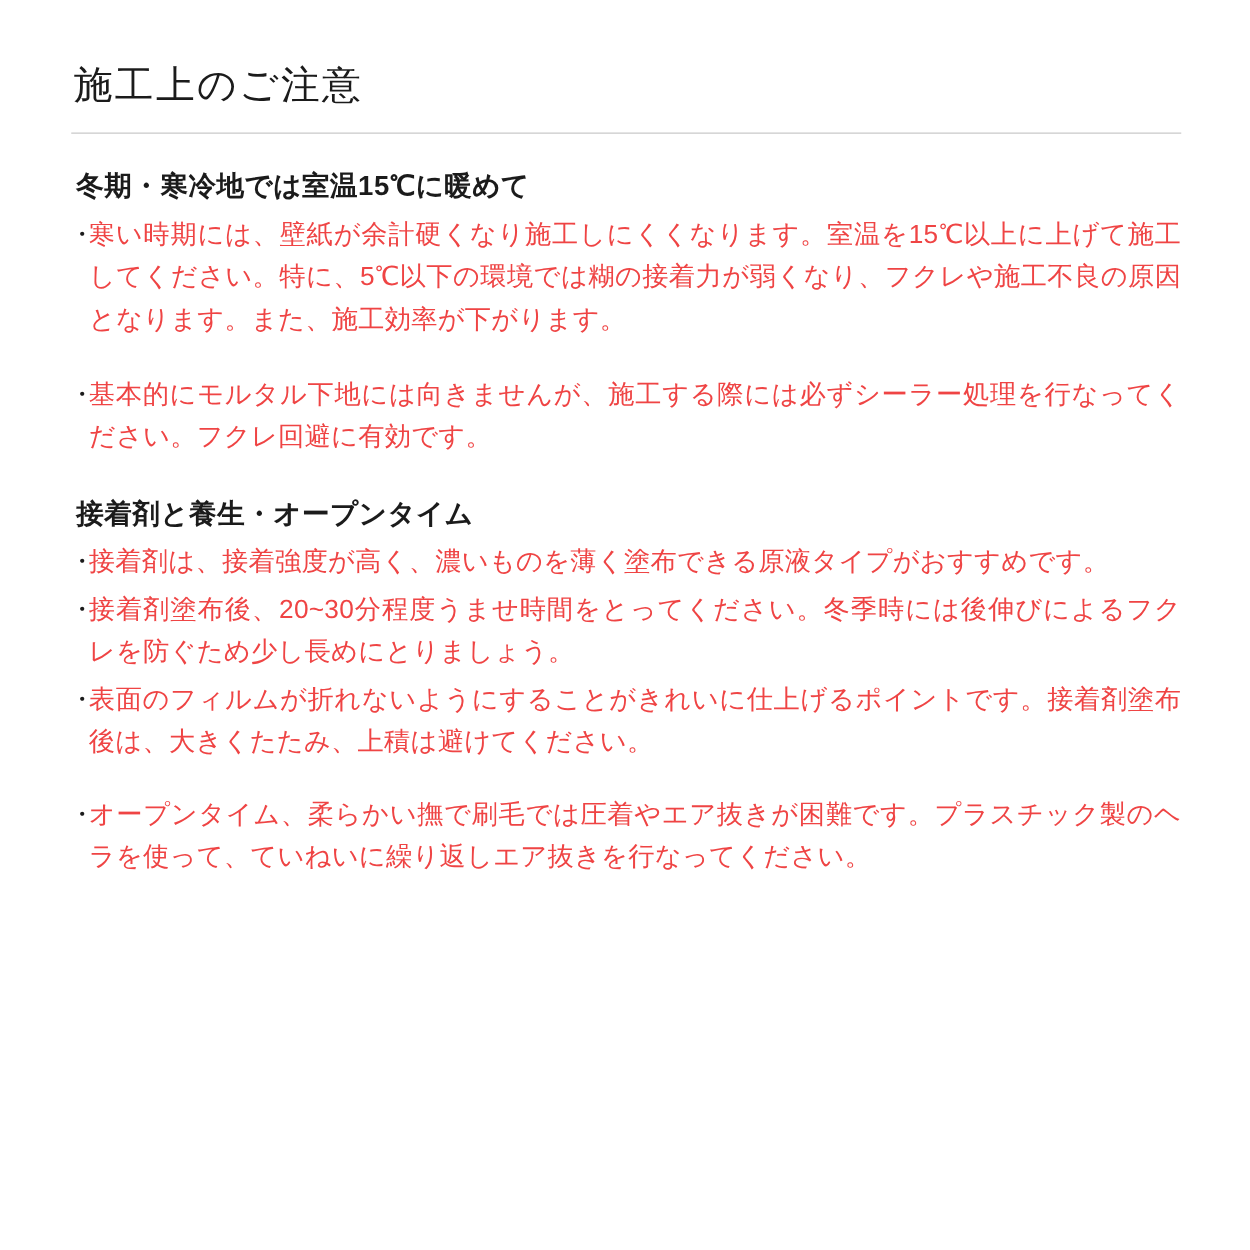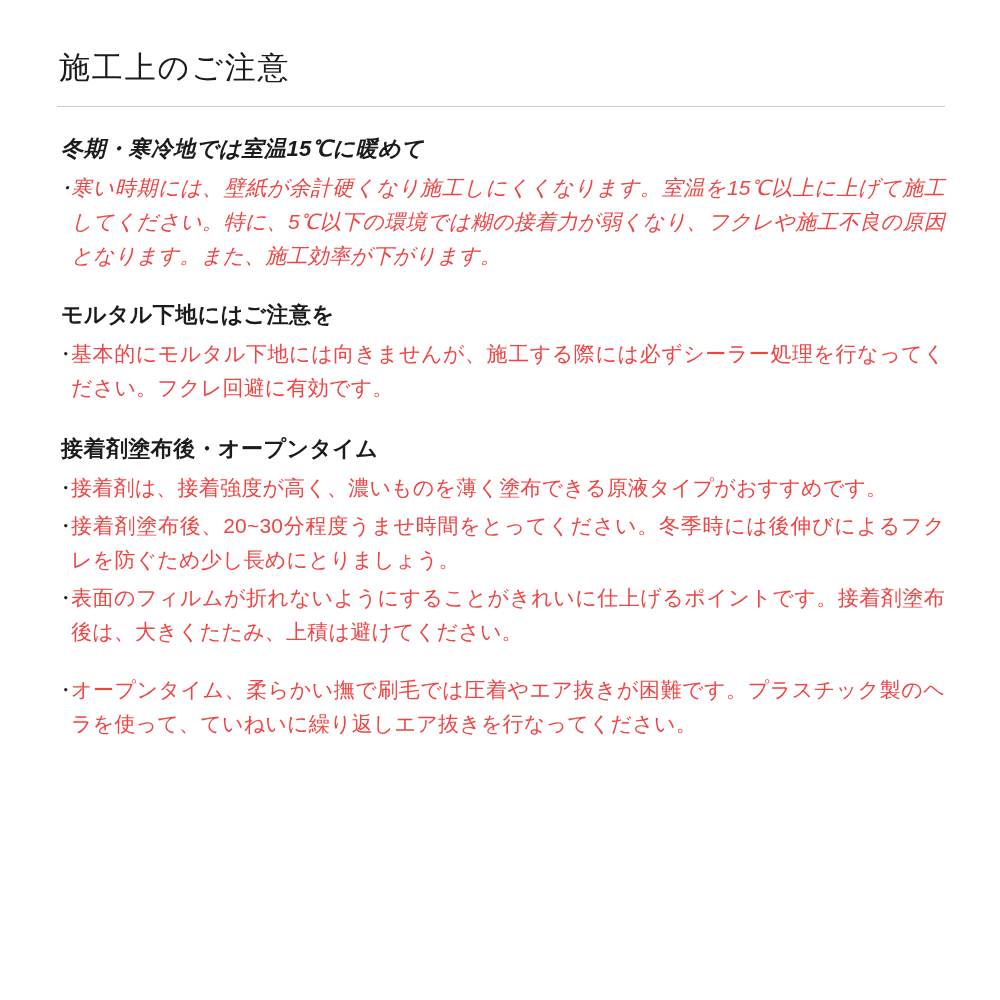--- a/index.html
+++ b/index.html
@@ -60,50 +60,49 @@
   }
   .bullet-text {
     flex: 1 1 auto;
     font-size: 21px;
     line-height: 1.62;
     letter-spacing: 0.01em;
     color: #ef4444;
     text-align: justify;
     text-justify: inter-character;
   }
-  .sec-gap-1 { margin-bottom: 26px; font-style: italic; }
+  .sec-gap-1 { margin-bottom: 26px; }
   .sec-gap-2 { margin-bottom: 28px; }
   .sec-gap-3 { margin-bottom: 24px; }
 </style>
 </head>
 <body>
 
 <div class="page">
 
   <h1 class="page-title">施工上のご注意</h1>
   <hr class="title-rule">
 
   <div class="section sec-gap-1">
     <div class="section-heading">冬期・寒冷地では室温15℃に暖めて</div>
     <div class="bullet">
       <div class="bullet-dot">・</div>
       <div class="bullet-text">寒い時期には、壁紙が余計硬くなり施工しにくくなります。室温を15℃以上に上げて施工してください。特に、5℃以下の環境では糊の接着力が弱くなり、フクレや施工不良の原因となります。また、施工効率が下がります。</div>
     </div>
   </div>
 
   <div class="section sec-gap-2">
-    <div class="section-heading">モルタル下地にはご注意を</div>
     <div class="bullet">
       <div class="bullet-dot">・</div>
       <div class="bullet-text">基本的にモルタル下地には向きませんが、施工する際には必ずシーラー処理を行なってください。フクレ回避に有効です。</div>
     </div>
   </div>
 
   <div class="section sec-gap-3">
-    <div class="section-heading">接着剤塗布後・オープンタイム</div>
+    <div class="section-heading">接着剤と養生・オープンタイム</div>
     <div class="bullet">
       <div class="bullet-dot">・</div>
       <div class="bullet-text">接着剤は、接着強度が高く、濃いものを薄く塗布できる原液タイプがおすすめです。</div>
     </div>
     <div class="bullet">
       <div class="bullet-dot">・</div>
       <div class="bullet-text">接着剤塗布後、20~30分程度うませ時間をとってください。冬季時には後伸びによるフクレを防ぐため少し長めにとりましょう。</div>
     </div>
     <div class="bullet">
       <div class="bullet-dot">・</div>

